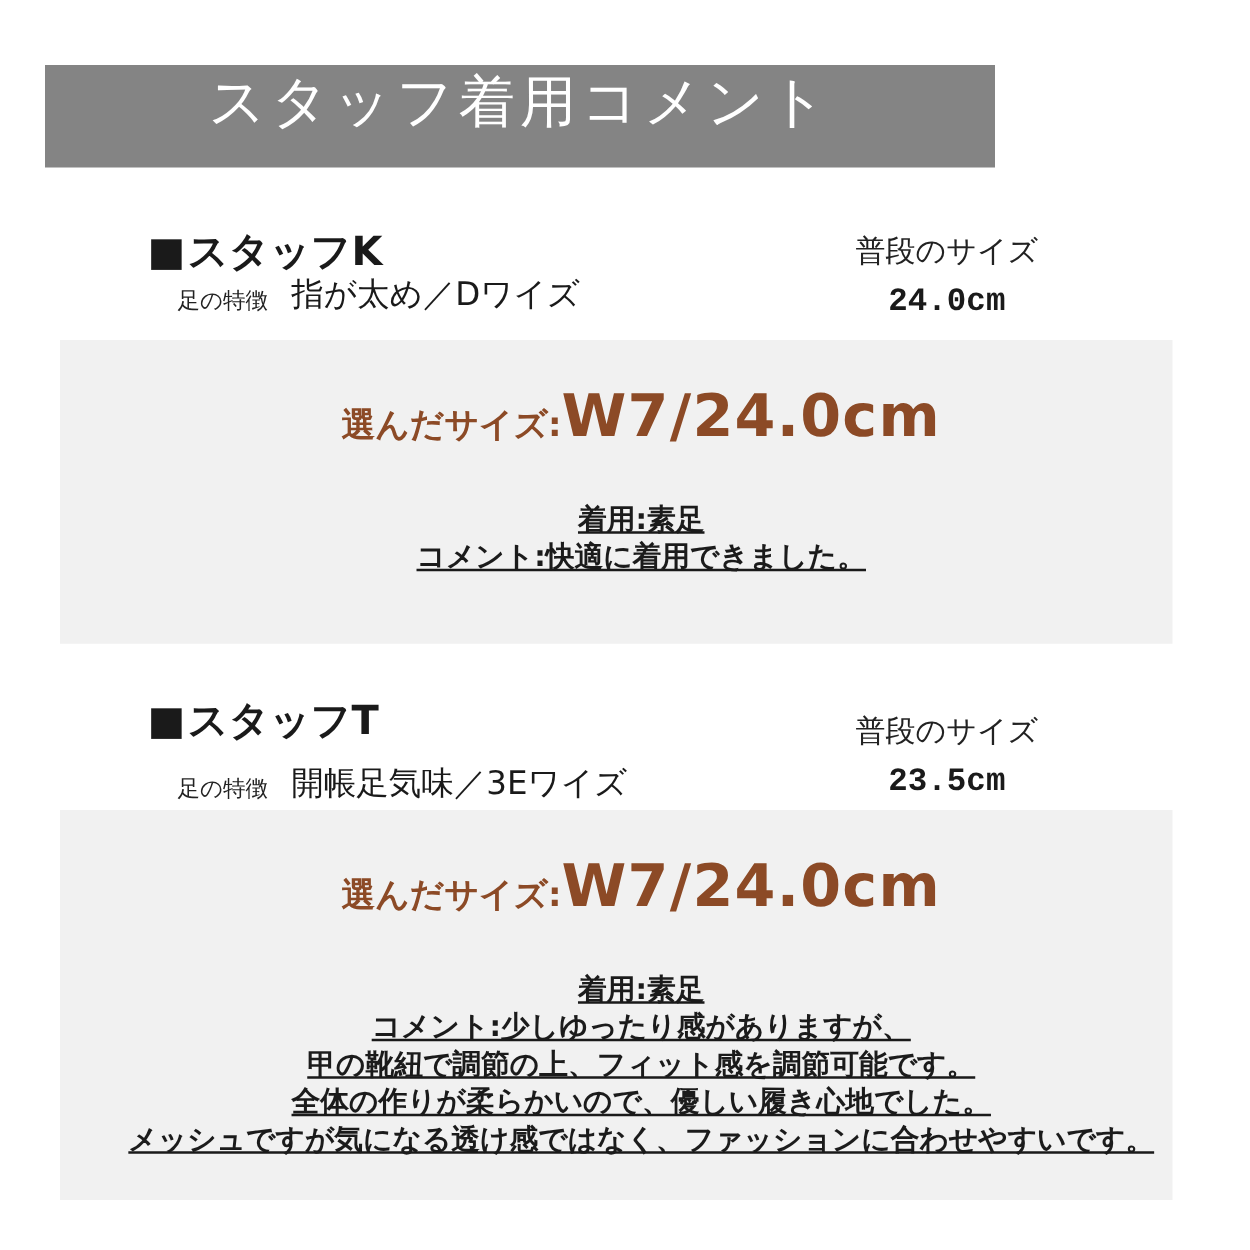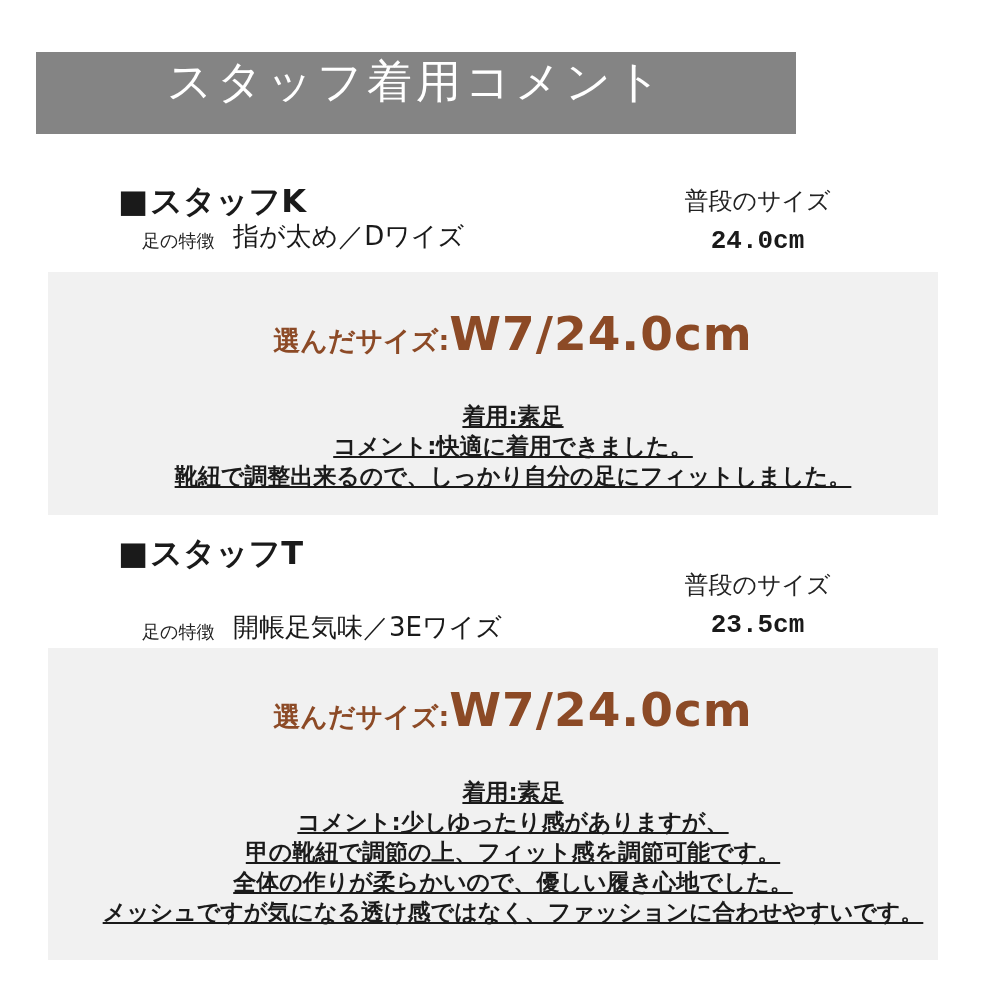--- a/index.html
+++ b/index.html
@@ -119,21 +119,21 @@
     line-height: 30px;
     color: #1b1b1b;
     white-space: nowrap;
   }
   
   #name-k  { top: 185px; }
   #footl-k { top: 229px; }
   #footv-k { top: 219px; }
   #usual-k { top: 190px; }
   
-  #name-t  { top: 537px; }
+  #name-t  { top: 560px; }
   #footl-t { top: 620px; }
   #footv-t { top: 610px; }
   #usual-t { top: 574px; }
 </style>
 </head>
 <body>
 
 <div class="banner">
   <span class="banner-title">スタッフ着用コメント</span>
 </div>
@@ -147,21 +147,20 @@
 </div>
 
 <div class="graybox" id="box-k">
   <div class="size-row">
     <span class="chosen-label">選んだサイズ:</span>
       <span class="chosen-value">W7/24.0cm</span>
   </div>
   <div class="comments">
     <div class="comment-line">着用:素足</div>
     <div class="comment-line">コメント:快適に着用できました。</div>
-    <div class="comment-line">靴紐で調整出来るので、しっかり自分の足にフィットしました。</div>
   </div>
 </div>
 
 <div class="staff-name" id="name-t"><span class="bullet">■</span><span>スタッフT</span></div>
 <div class="foot-label" id="footl-t">足の特徴</div>
 <div class="foot-value" id="footv-t">開帳足気味／3Eワイズ</div>
 <div class="usual" id="usual-t">
   <div class="usual-label">普段のサイズ</div>
   <div class="usual-value">23.5cm</div>
 </div>

